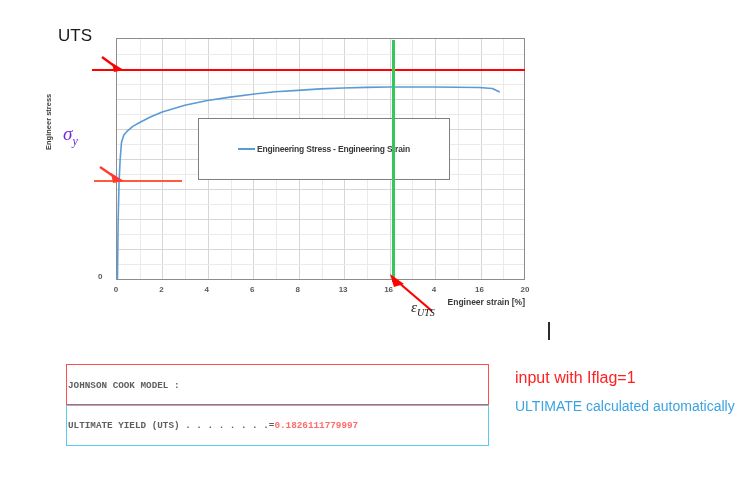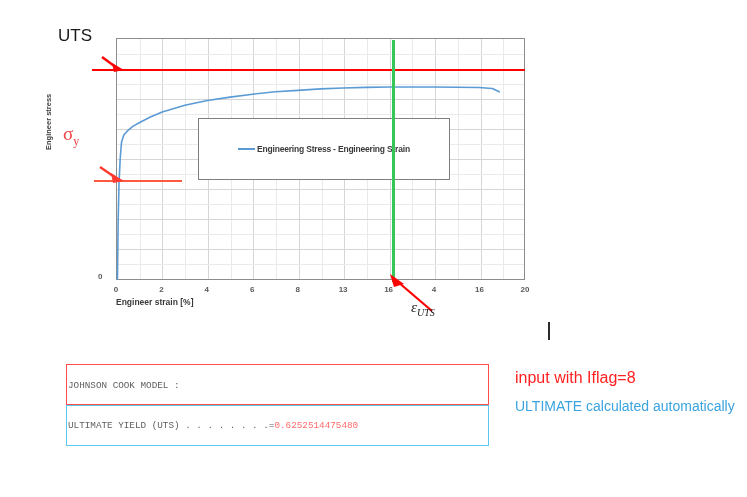--- a/index.html
+++ b/index.html
@@ -40,51 +40,51 @@
 
   
   .tick-x{
     position:absolute;top:285px;font-size:8px;color:#595959;
     font-weight:bold;text-align:center;width:26px;margin-left:-13px;
   }
   #tick-y-zero{
     position:absolute;left:98px;top:272px;font-size:8px;color:#595959;font-weight:bold;
   }
   #xlabel{
-    position:absolute;left:116px;top:297px;width:409px;text-align:left;
+    position:absolute;left:116px;top:297px;width:409px;text-align:right;
     font-size:8.5px;font-weight:bold;color:#3a3a3a;
   }
   #ylabel{
     position:absolute;left:44px;top:150px;
     font-size:7.5px;font-weight:bold;color:#3a3a3a;
     transform:rotate(-90deg);transform-origin:left top;white-space:nowrap;
   }
 
   
   #uts-line{position:absolute;left:92px;top:69px;width:433px;height:2px;background:#ff0000;}
   #uts-arrow{position:absolute;left:100px;top:55px;width:28px;height:20px;}
   #uts-text{position:absolute;left:58px;top:26px;font-size:17px;color:#1a1a1a;}
 
   #sy-line{position:absolute;left:94px;top:180px;width:88px;height:2px;background:#ff5a3d;}
   #sy-arrow{position:absolute;left:98px;top:164px;width:30px;height:22px;}
-  #sy-text{position:absolute;left:63px;top:123px;font-family:"Liberation Serif",serif;font-size:19px;color:#ef4444;}
+  #sy-text{position:absolute;left:63px;top:123px;font-family:"Liberation Serif",serif;font-style:italic;font-size:19px;color:#6d28d9;}
 
   #green-line{position:absolute;left:392px;top:40px;width:2.5px;height:242px;background:#35c759;}
   #euts-arrow{position:absolute;left:386px;top:272px;width:50px;height:42px;}
   #euts-text{position:absolute;left:411px;top:299px;font-family:"Liberation Serif",serif;font-style:italic;font-size:15px;color:#1a1a1a;}
 
   #text-caret{position:absolute;left:548px;top:322px;width:1.5px;height:18px;background:#2b2b2b;}
 
   
   #output-listing{
     position:absolute;left:68px;top:352px;
     font-family:"Liberation Mono","DejaVu Sans Mono",monospace;
     font-size:9.3px;line-height:13.4px;white-space:pre;
   }
-  .out-row{display:block;color:#5f5f5f;}
+  .out-row{display:block;color:#5f5f5f;font-weight:bold;}
   .out-row .lbl{color:#5f5f5f;}
   .out-row .val{color:#ff6b6b;}
 
   #box-red{
     position:absolute;left:66px;top:364px;width:423px;height:41px;
     border:1px solid #ff4d4d;box-sizing:border-box;pointer-events:none;
   }
   #box-blue{
     position:absolute;left:66px;top:405px;width:423px;height:41px;
     border:1.3px solid #5bc8f0;box-sizing:border-box;pointer-events:none;
@@ -189,24 +189,24 @@
   <div id="euts-text"><span>ε</span><sub style="font-size:10px;">UTS</sub></div>
 </div>
 
 <div id="text-caret"></div>
 
 <div id="box-red"></div>
 <div id="box-blue"></div>
 
 <div id="output-listing">
   <span class="out-row"><span class="lbl">JOHNSON COOK MODEL :</span></span>
-  <span class="out-row"><span class="lbl">ULTIMATE YIELD (UTS)</span><span class="lbl"> . . . . . . . .=</span><span class="val">0.6252514475480</span></span>
+  <span class="out-row"><span class="lbl">ULTIMATE YIELD (UTS)</span><span class="lbl"> . . . . . . . .=</span><span class="val">0.1826111779997</span></span>
   
   
   
   
   
   
   
 </div>
 
-<div id="note-red">input with Iflag=8</div>
+<div id="note-red">input with Iflag=1</div>
 <div id="note-blue">ULTIMATE calculated automatically</div>
 
 </body></html>

